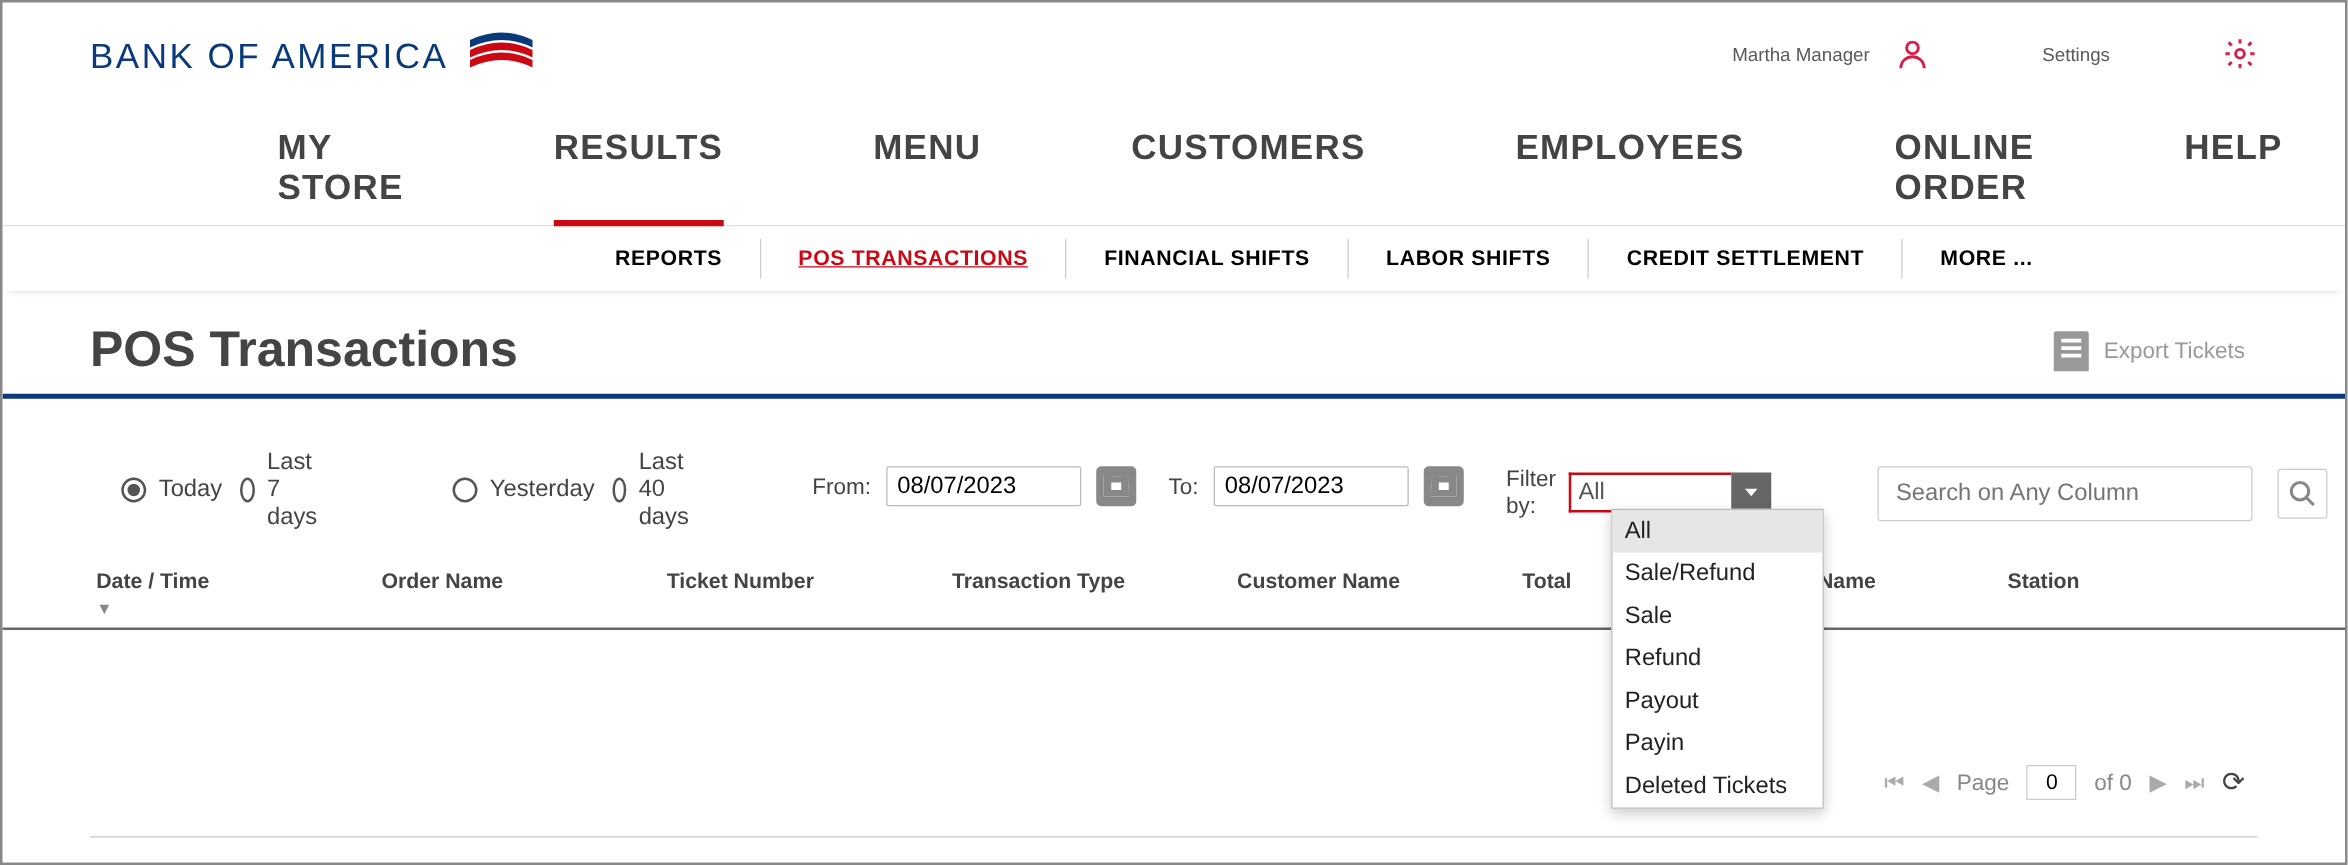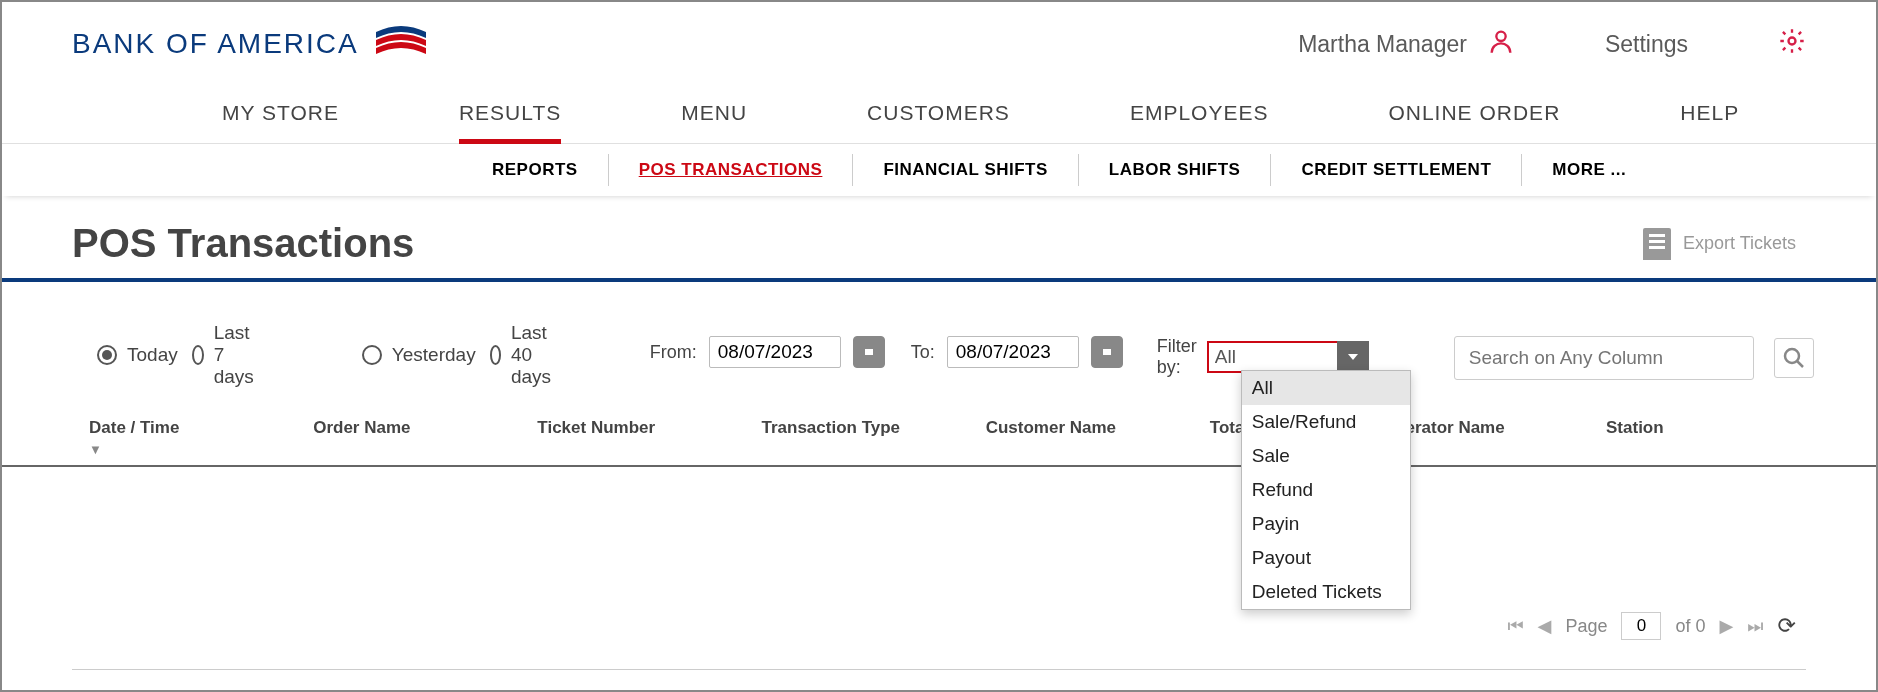--- a/index.html
+++ b/index.html
@@ -5,27 +5,27 @@
     * { box-sizing: border-box; margin: 0; padding: 0; font-family: Arial, Helvetica, sans-serif; }
     body { background: #fff; border: 2px solid #888; width: 1878px; height: 692px; position: relative; overflow: hidden; }
     .wrap { padding: 0; height: 100%; }
 
     
     .topbar { display: flex; align-items: center; padding: 20px 70px 10px 70px; }
     .logo { display: flex; align-items: center; }
     .logo-text { font-size: 28px; font-weight: 400; letter-spacing: 2px; color: #0a3a7c; }
     .logo-flag { margin-left: 12px; }
     .spacer { flex: 1; }
-    .user-area { display: flex; align-items: center; gap: 20px; color: #5a5a5a; font-size: 23px; }
+    .user-area { display: flex; align-items: center; gap: 20px; color: #5a5a5a; font-size: 15px; }
     .user-area .linklike { cursor: pointer; }
     .icon-user, .icon-gear { color: #d61f48; }
 
     
     .main-nav { display: flex; justify-content: flex-start; gap: 120px; padding: 25px 70px 0 220px; border-bottom: 1px solid #e0e0e0; }
-    .main-nav-item { font-size: 21px; font-weight: 400; color: #444; letter-spacing: 1px; padding-bottom: 14px; cursor: pointer; }
+    .main-nav-item { font-size: 28px; font-weight: 700; color: #444; letter-spacing: 1px; padding-bottom: 14px; cursor: pointer; }
     .main-nav-item.active { color: #444; border-bottom: 5px solid #cc0814; margin-bottom: -1px; }
 
     
     .sub-nav { display: flex; padding: 10px 0 10px 460px; gap: 0; box-shadow: 0 4px 6px -4px rgba(0,0,0,0.2); }
     .sub-nav-item { font-size: 17px; font-weight: 700; color: #000000; letter-spacing: 0.5px; padding: 6px 30px; cursor: pointer; border-right: 1px solid #ccc; }
     .sub-nav-item:last-child { border-right: none; }
     .sub-nav-item.active { color: #cc0814; text-decoration: underline; }
 
     
     .titlebar { display: flex; align-items: center; padding: 25px 80px 12px 70px; border-bottom: 4px solid #0a3a7c; }
@@ -38,41 +38,41 @@
     .filters { display: flex; align-items: flex-start; padding: 40px 70px 10px 95px; gap: 30px; }
     .radio-cols { display: flex; gap: 100px; }
     .radio-col { display: flex; flex-direction: row; gap: 14px; }
     .radio { display: flex; align-items: center; gap: 10px; font-size: 19px; color: #444; cursor: pointer; }
     .radio-dot { width: 20px; height: 20px; border: 2.5px solid #555; border-radius: 50%; display:flex; align-items:center; justify-content:center; }
     .radio-dot.sel::after { content:""; width:10px; height:10px; background:#555; border-radius:50%; }
 
     .daterow { display: flex; align-items: center; gap: 12px; margin-left: 60px; margin-top: 14px; }
     .lbl { font-size: 18px; color: #444; }
     .input { border: 1px solid #bbb; border-radius: 2px; padding: 4px 8px; font-size: 19px; height: 32px; background:#fff; }
-    .date-input { width: 132px; }
+    .date-input { width: 156px; }
     .cal-btn { width: 32px; height: 32px; border:1px solid #888; border-radius:4px; background:#888; display:flex; align-items:center; justify-content:center; cursor:pointer; }
     .cal-btn::before { content:""; width:20px; height:16px; background: #fff; box-shadow: inset 6px 0 0 #888, inset -6px 0 0 #888, inset 0 5px 0 #888, inset 0 -5px 0 #888; position:relative; }
 
     .filterby { display: flex; align-items: center; gap: 10px; margin-left: 4px; margin-top: 14px; position: relative; }
     .combo { display: flex; }
     .combo input { border: 2px solid #cc0814; border-right:none; width: 130px; height: 32px; font-size: 19px; padding: 2px 6px; color:#555; }
     .combo-btn { width: 32px; height: 32px; background: #666; display:flex; align-items:center; justify-content:center; cursor:pointer; }
     .combo-btn svg { fill:#fff; }
     .dropdown { position: absolute; top: 34px; left: 0; width: 170px; background:#fff; border:1px solid #bbb; box-shadow: 0 4px 10px rgba(0,0,0,0.2); z-index: 10; }
     .dropdown-item { padding: 6px 10px; font-size: 19px; color:#222; cursor:pointer; }
     .dropdown-item.sel { background: #e6e6e6; }
 
     .searchwrap { display:flex; align-items:center; margin-left:55px; margin-top:14px; gap:20px; }
     .search-input { width: 300px; height: 44px; font-size: 19px; padding: 0 14px; color:#888; border:1px solid #ccc; border-radius:3px; }
     .search-btn { width:40px; height:40px; border:1px solid #ccc; border-radius:3px; display:flex; align-items:center; justify-content:center; cursor:pointer; }
     .search-btn svg { stroke:#888; fill:none; stroke-width:2.5; }
 
     
     .thead { display:flex; padding: 20px 70px 8px 75px; font-size:17px; font-weight:700; color:#444; border-bottom:2px solid #666; }
-    .th { flex: 1; margin-left: 12px; }
+    .th { flex: 1; }
     .th.datetime { max-width: 230px; }
     .sort-ind { display:block; margin-top:4px; color:#888; font-size:13px; }
 
     
     .pager { position:absolute; right: 80px; bottom: 50px; display:flex; align-items:center; gap:14px; color:#888; font-size:18px; }
     .pager .pg-btn { cursor:pointer; color:#aaa; }
     .pager input { width:40px; height:28px; border:1px solid #ccc; text-align:center; font-size:17px; }
     .refresh { font-size:22px; color:#444; cursor:pointer; }
 
     .bottomline { position:absolute; left:70px; right:70px; bottom:20px; height:1px; background:#ccc; }
@@ -181,22 +181,22 @@
           <svg width="16" height="16" viewBox="0 0 16 16">
               <path d="M3 5l5 6 5-6z"></path>
             </svg>
         </span>
       </div>
       <div class="dropdown" style="left:84px;">
         <div class="dropdown-item sel">All</div>
         <div class="dropdown-item">Sale/Refund</div>
         <div class="dropdown-item">Sale</div>
         <div class="dropdown-item">Refund</div>
+        <div class="dropdown-item">Payout</div>
         <div class="dropdown-item">Payin</div>
-        <div class="dropdown-item">Payout</div>
         <div class="dropdown-item">Deleted Tickets</div>
       </div>
     </div>
 
     <div class="searchwrap">
       <input class="search-input" placeholder="Search on Any Column" style="">
       <span class="search-btn">
         <svg width="24" height="24" viewBox="0 0 24 24">
             <circle cx="10" cy="10" r="7"></circle>
             <line x1="15" y1="15" x2="21" y2="21"></line>

